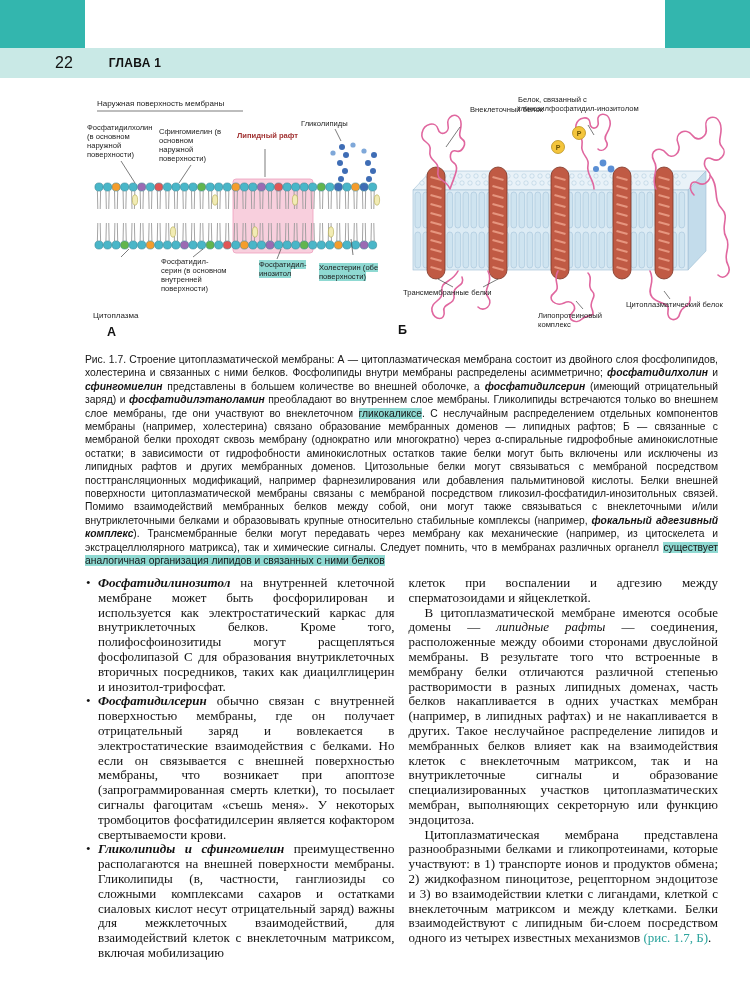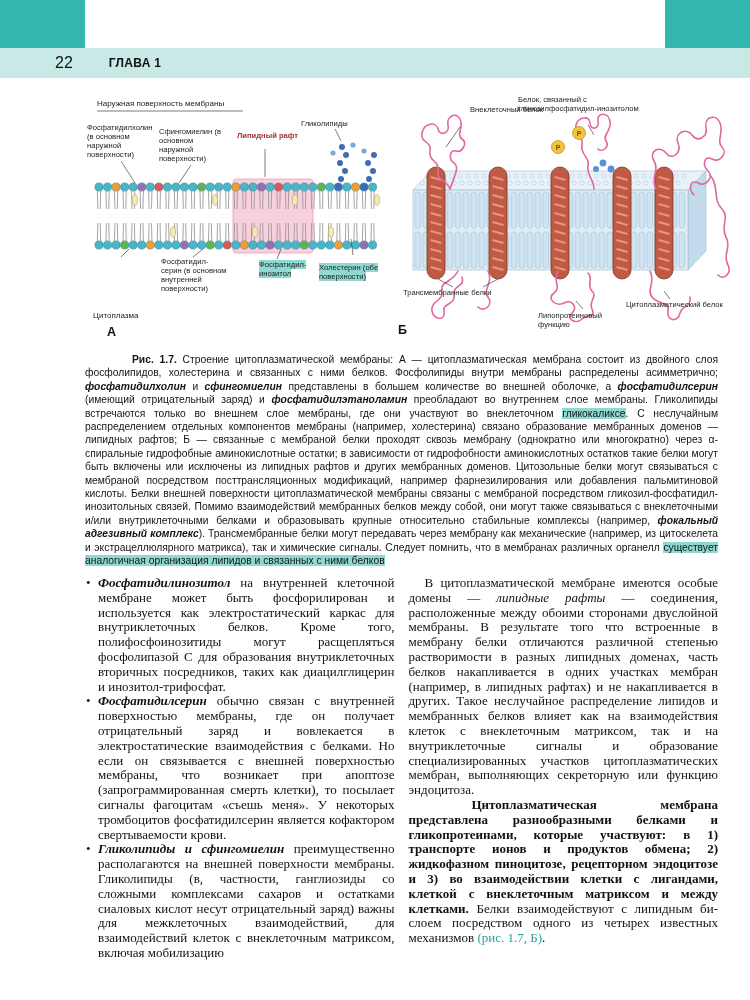--- a/index.html
+++ b/index.html
@@ -25,21 +25,21 @@
   .flabel .hl{background:var(--hl,#8fd9d2);}
   .lbl-left{text-align:left;}
   .raft-label{color:#a23434;font-weight:bold;}
   .panel-letter{position:absolute;font-weight:bold;font-size:12.5px;color:#111;}
 
   
   .caption-block{position:absolute;top:353px;left:85px;width:633px;}
   .caption-text{margin:0;font-size:10.3px;line-height:13.4px;text-align:justify;color:#141414;}
 
   
-  span.b{font-weight:bold;margin-left:47px;}
+  span.b{font-weight:normal;}
   span.i{font-style:italic;}
   span.bi{font-weight:bold;font-style:italic;}
   span.hl{background:var(--hl,#8fd9d2);}
   span.link{color:var(--link,#2aa39c);}
 
   
   .body-columns{position:absolute;top:576px;left:85px;width:633px;display:flex;gap:14px;
     font-family:"Liberation Serif",serif;font-size:13px;line-height:14.8px;color:#111;text-align:justify;}
   .col{flex:1;min-width:0;}
   .bullet{position:relative;padding-left:13px;}
@@ -553,21 +553,21 @@
           <line x1="190" y1="30" x2="196" y2="40"></line>
           <line x1="55" y1="192" x2="40" y2="184"></line>
           <line x1="85" y1="192" x2="100" y2="184"></line>
           <line x1="185" y1="214" x2="178" y2="206"></line>
           <line x1="272" y1="204" x2="266" y2="196"></line>
         </g>
       </svg>
       <div class="flabel" style="left:25px;top:10px;width:85px;margin-left:47px;">Внеклеточный белок</div>
       <div class="flabel" style="left:120px;top:0px;width:140px;">Белок, связанный с гликозилфосфатидил-инозитолом</div>
       <div class="flabel lbl-left" style="left:5px;top:193px;width:125px;">Трансмембранные белки</div>
-      <div class="flabel" style="left:140px;top:216px;width:84px;">Липопротеиновый функцию</div>
+      <div class="flabel" style="left:140px;top:216px;width:84px;">Липопротеиновый комплекс</div>
       <div class="flabel" style="left:228px;top:205px;width:102px;">Цитоплазматический белок</div>
       <div class="panel-letter" style="left:0px;top:228px;">Б</div>
     </div>
   </section>
 
   <section class="caption-block">
     <p class="caption-text"><span class="b">Рис. 1.7.</span><span> Строение цитоплазматической мембраны: А — цитоплазматическая мембрана состоит из двойного слоя фосфолипидов, холестерина и связанных с ними белков. Фосфолипиды внутри мембраны распределены асимметрично; </span><span class="bi">фосфатидилхолин</span><span> и </span><span class="bi">сфингомиелин</span><span> представлены в большем количестве во внешней оболочке, а </span><span class="bi">фосфатидилсерин</span><span> (имеющий отрицательный заряд) и </span><span class="bi">фосфатидилэтаноламин</span><span> преобладают во внутреннем слое мембраны. Гликолипиды встречаются только во внешнем слое мембраны, где они участвуют во внеклеточном </span><span class="hl">гликокаликсе</span><span>. С неслучайным распределением отдельных компонентов мембраны (например, холестерина) связано образование мембранных доменов — липидных рафтов; Б — связанные с мембраной белки проходят сквозь мембрану (однократно или многократно) через α-спиральные гидрофобные аминокислотные остатки; в зависимости от гидрофобности аминокислотных остатков такие белки могут быть включены или исключены из липидных рафтов и других мембранных доменов. Цитозольные белки могут связываться с мембраной посредством посттрансляционных модификаций, например фарнезилирования или добавления пальмитиновой кислоты. Белки внешней поверхности цитоплазматической мембраны связаны с мембраной посредством гликозил-фосфатидил-инозитольных связей. Помимо взаимодействий мембранных белков между собой, они могут также связываться с внеклеточными и/или внутриклеточными белками и образовывать крупные относительно стабильные комплексы (например, </span><span class="bi">фокальный адгезивный комплекс</span><span>). Трансмембранные белки могут передавать через мембрану как механические (например, из цитоскелета и экстрацеллюлярного матрикса), так и химические сигналы. Следует помнить, что в мембранах различных органелл </span><span class="hl">существует аналогичная организация липидов и связанных с ними белков</span></p>
   </section>
 
   <section class="body-columns">
@@ -579,18 +579,19 @@
       <div class="bullet">
         <span class="bullet-marker">•</span>
         <span><span class="bi">Фосфатидилсерин</span><span> обычно связан с внутренней поверхностью мембраны, где он получает отрицательный заряд и вовлекается в электростатические взаимодействия с белками. Но если он связывается с внешней поверхностью мембраны, что возникает при апоптозе (запрограммированная смерть клетки), то посылает сигналы фагоцитам «съешь меня». У некоторых тромбоцитов фосфатидилсерин является кофактором свертываемости крови.</span></span>
       </div>
       <div class="bullet">
         <span class="bullet-marker">•</span>
         <span><span class="bi">Гликолипиды и сфингомиелин</span><span> преимущественно располагаются на внешней поверхности мембраны. Гликолипиды (в, частности, ганглиозиды со сложными комплексами сахаров и остатками сиаловых кислот несут отрицательный заряд) важны для межклеточных взаимодействий, для взаимодействий клеток с внеклеточным матриксом, включая мобилизацию</span></span>
       </div>
     </div>
     <div class="col">
+      <p class="para"><span>клеток при воспалении и адгезию между сперматозоидами и яйцеклеткой.</span></p>
       <p class="para indent"><span>В цитоплазматической мембране имеются особые домены — </span><span class="i">липидные рафты</span><span> — соединения, расположенные между обоими сторонами двуслойной мембраны. В результате того что встроенные в мембрану белки отличаются различной степенью растворимости в разных липидных доменах, часть белков накапливается в одних участках мембран (например, в липидных рафтах) и не накапливается в других. Такое неслучайное распределение липидов и мембранных белков влияет как на взаимодействия клеток с внеклеточным матриксом, так и на внутриклеточные сигналы и образование специализированных участков цитоплазматических мембран, выполняющих секреторную или функцию эндоцитоза.</span></p>
       <p class="para indent"><span class="b">Цитоплазматическая мембрана представлена разнообразными белками и гликопротеинами, которые участвуют: в 1) транспорте ионов и продуктов обмена; 2) жидкофазном пиноцитозе, рецепторном эндоцитозе и 3) во взаимодействии клетки с лигандами, клеткой с внеклеточным матриксом и между клетками.</span><span> Белки взаимодействуют с липидным би-слоем посредством одного из четырех известных механизмов </span><span class="link">(рис. 1.7, Б)</span><span>.</span></p>
     </div>
   </section>
 
 </div>
 
 </body></html>

